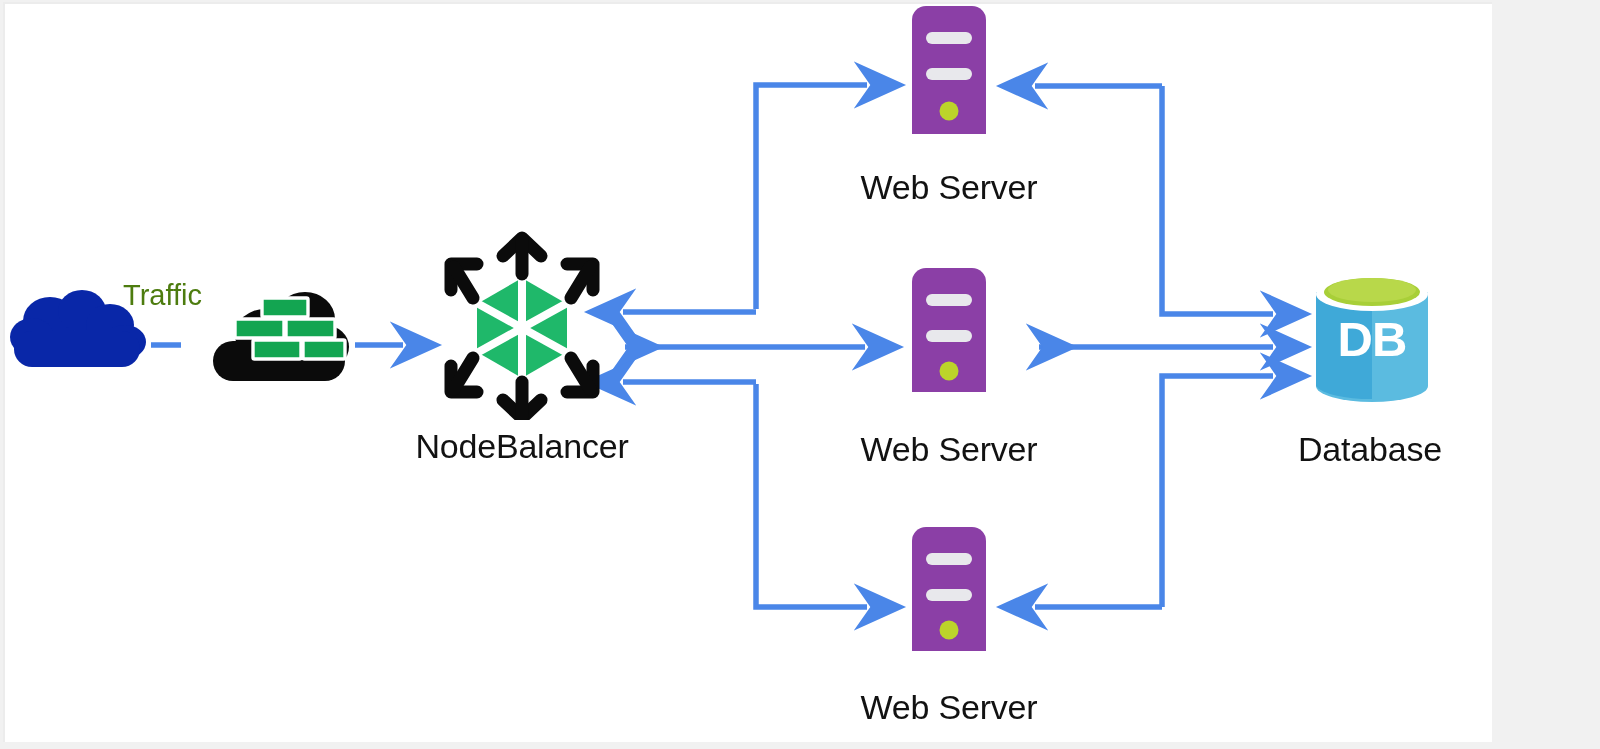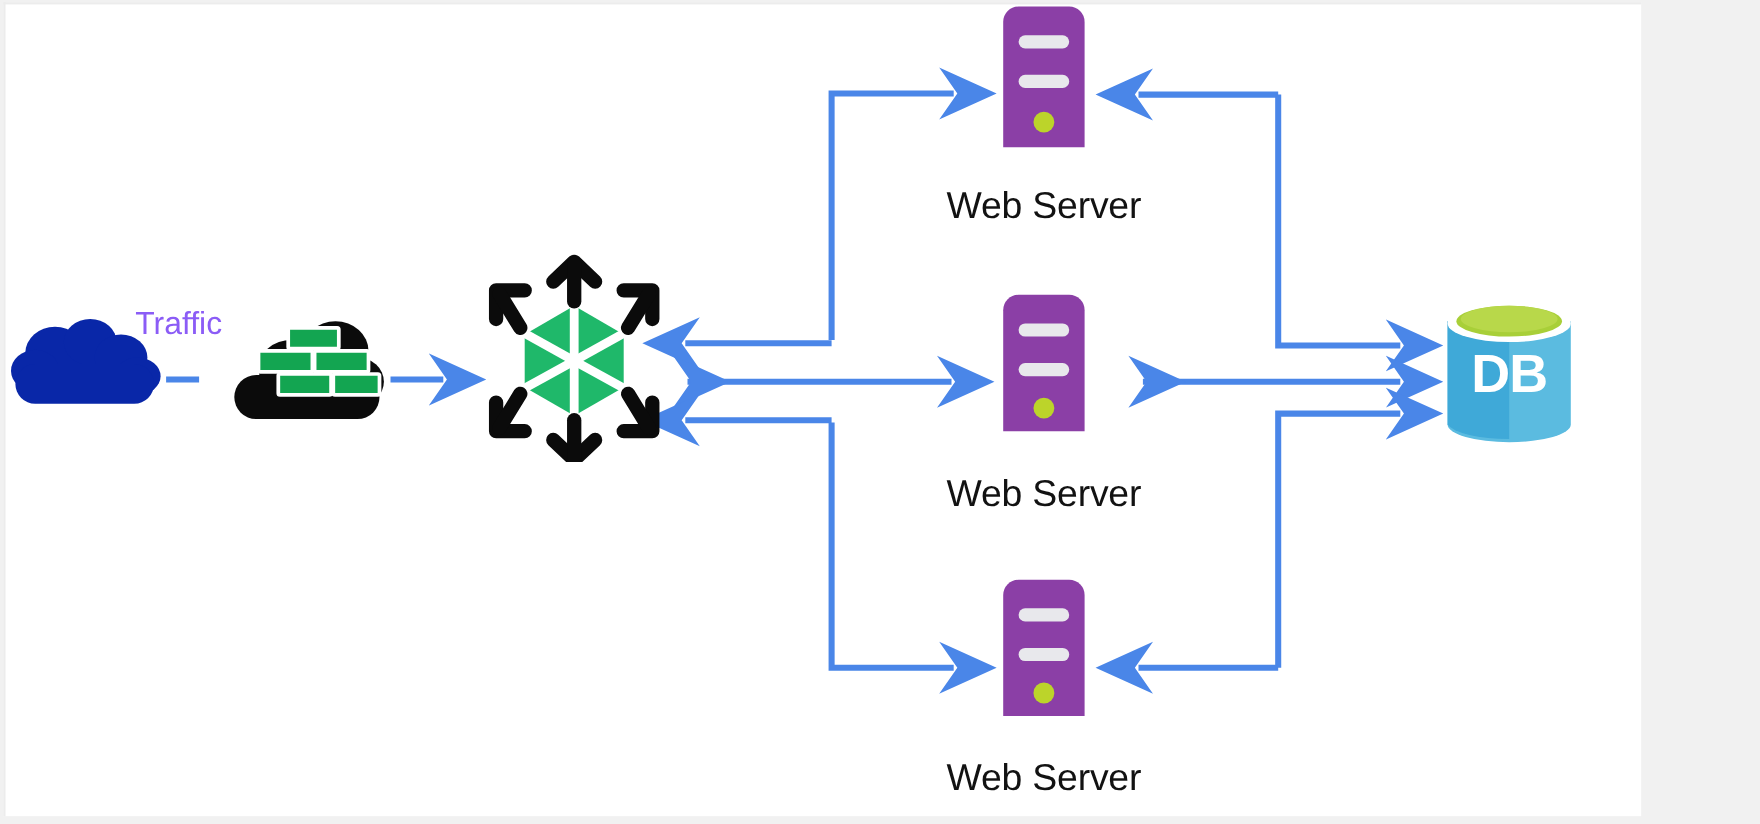--- a/index.html
+++ b/index.html
@@ -41,21 +41,21 @@
     color: #121212;
     font-family: "Liberation Sans", sans-serif;
     font-size: 34px;
     line-height: 34px;
     white-space: nowrap;
     text-align: center;
     letter-spacing: -0.2px;
   }
   .traffic-label {
     position: absolute;
-    color: #8b5cf6;
+    color: #4d7c0f;
     font-family: "Liberation Sans", sans-serif;
     font-size: 29px;
     line-height: 32px;
     white-space: nowrap;
   }
   .icon-box {
     position: absolute;
   }
 </style>
 </head>
@@ -165,20 +165,21 @@
           <path d="M157,37 L138,68"></path>
 
           <path d="M18,136 L18,162 L44,162"></path>
           <path d="M21,159 L40,128"></path>
 
           <path d="M160,136 L160,162 L134,162"></path>
           <path d="M157,159 L138,128"></path>
         </g>
       </svg>
     </div>
+    <div class="node-label" style="left:402px; top:425px; width:230px;">NodeBalancer</div>
 
     <div class="icon-box" style="left:903px; top:0px; width:82px; height:130px;">
       <svg width="82" height="130" viewBox="0 0 82 130">
         <path d="M4,16 a14,14 0 0 1 14,-14 h46 a14,14 0 0 1 14,14 v114 h-74 z" fill="#8b3fa6"></path>
         <rect x="18" y="28" width="46" height="12" rx="6" fill="#e8e8ec"></rect>
         <rect x="18" y="64" width="46" height="12" rx="6" fill="#e8e8ec"></rect>
         <circle cx="41" cy="107" r="9.5" fill="#bcd42a"></circle>
       </svg>
     </div>
     <div class="node-label" style="left:829px; top:166px; width:230px;">Web Server</div>
@@ -210,15 +211,16 @@
         <path d="M4,18 h56 v107 a56,16 0 0 1 -56,-13 z" fill="#3fa9d8"></path>
 
         <ellipse cx="60" cy="20" rx="56" ry="17" fill="#ffffff"></ellipse>
 
         <ellipse cx="60" cy="18" rx="48" ry="14" fill="#a8cf38"></ellipse>
         <ellipse cx="60" cy="16" rx="44" ry="12" fill="#b8d84a"></ellipse>
 
         <text x="60" y="82" fill="#ffffff" text-anchor="middle" font-family="Liberation Sans, sans-serif" font-size="49" font-weight="bold" letter-spacing="-1">DB</text>
       </svg>
     </div>
+    <div class="node-label" style="left:1250px; top:428px; width:230px;">Database</div>
 
   </div>
 </div>
 
 </body></html>

